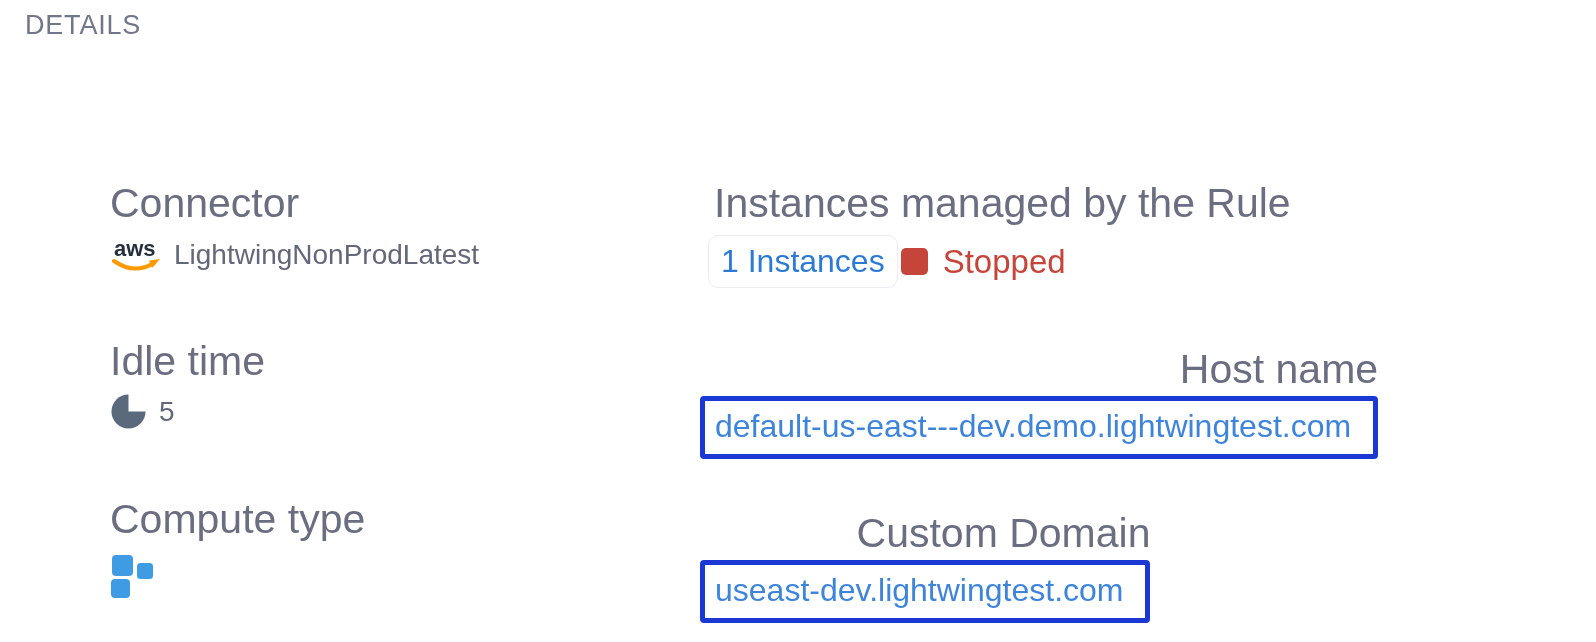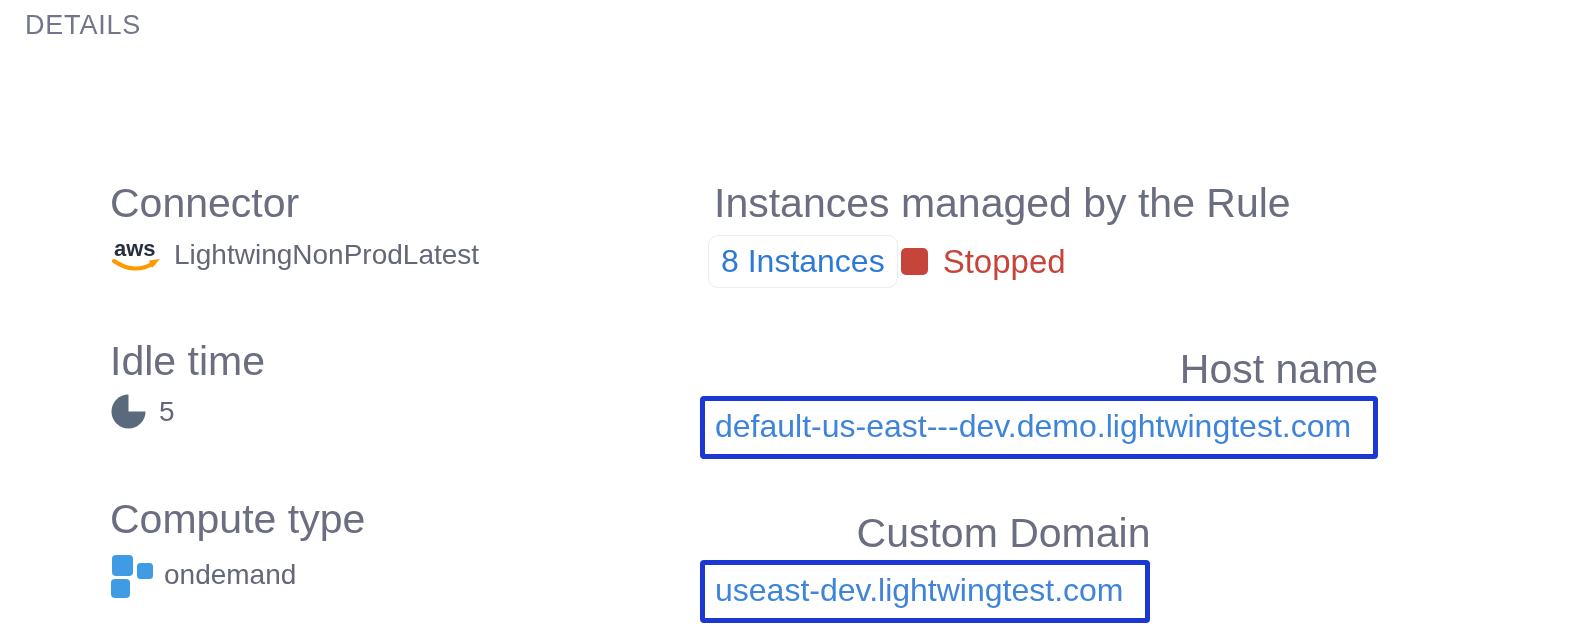--- a/index.html
+++ b/index.html
@@ -78,21 +78,21 @@
           <path d="M42 33 L 50 24 L 39 25.5 Z" fill="#ff9900"></path>
         </svg>
       </span>
       <span class="value">LightwingNonProdLatest</span>
     </div>
   </div>
 
   <div class="group g-instances">
     <div class="label">Instances managed by the Rule</div>
     <div class="value-row">
-      <a class="instances-link">8 Instances</a>
+      <a class="instances-link">1 Instances</a>
       <span class="status-square"></span>
       <span class="status-text">Stopped</span>
     </div>
   </div>
 
   <div class="group g-idle">
     <div class="label">Idle time</div>
     <div class="value-row">
       <span class="icon pie-icon">
         <svg width="37" height="37" viewBox="0 0 38 38">
@@ -112,21 +112,20 @@
   <div class="group g-compute">
     <div class="label">Compute type</div>
     <div class="value-row">
       <span class="icon sq-icon">
         <svg width="44" height="48" viewBox="0 0 44 48">
           <rect x="2" y="4" width="21" height="21" rx="4" fill="#3f9ce4"></rect>
           <rect x="27" y="12" width="16" height="16" rx="3.5" fill="#3f9ce4"></rect>
           <rect x="1" y="28" width="19" height="19" rx="4" fill="#3f9ce4"></rect>
         </svg>
       </span>
-      <span class="value">ondemand</span>
     </div>
   </div>
 
   <div class="group g-custom">
     <div class="label">Custom Domain</div>
     <div class="domain-box">useast-dev.lightwingtest.com</div>
   </div>
 
 </div>
 

